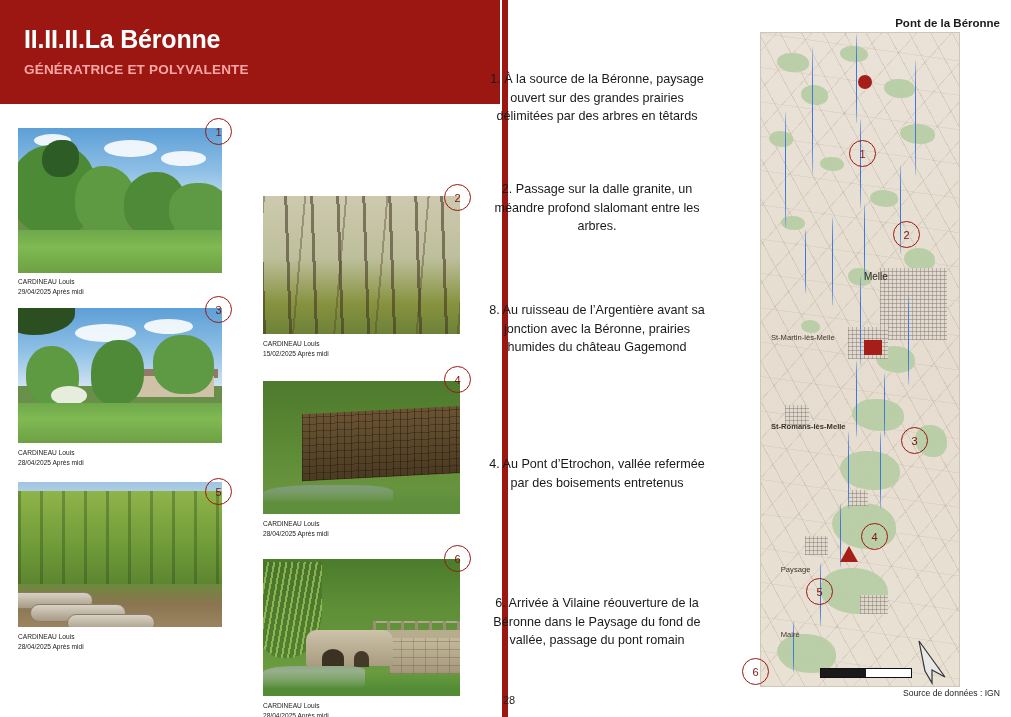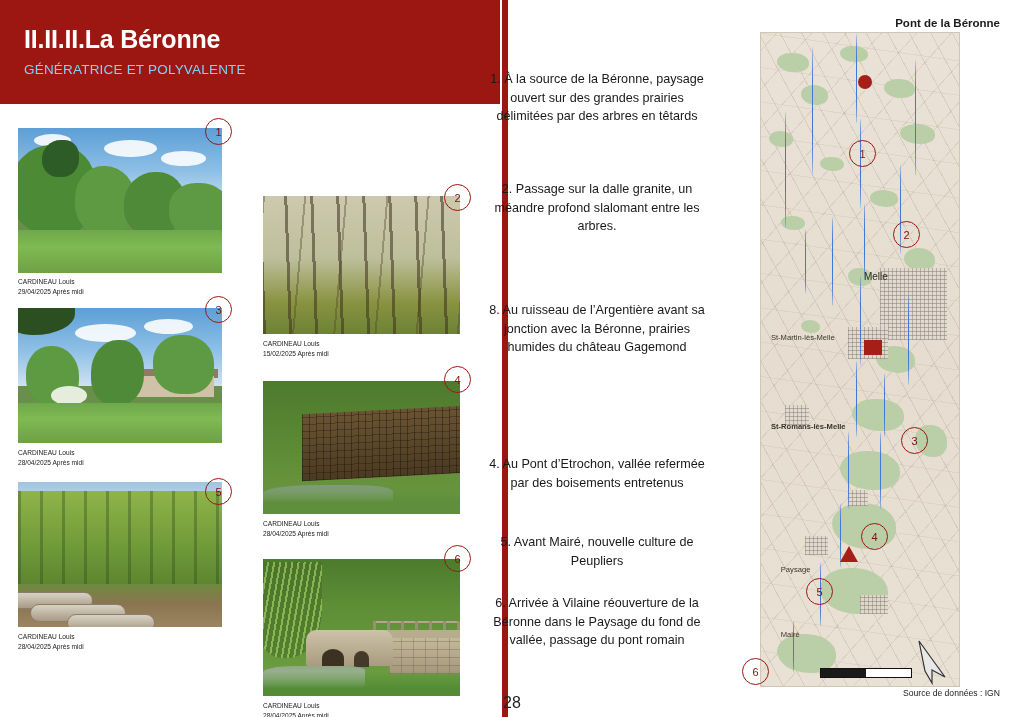--- a/index.html
+++ b/index.html
@@ -36,22 +36,22 @@
     font-weight: bold;
     color: #ffffff;
     letter-spacing: -0.2px;
     white-space: nowrap;
   }
   .header-subtitle {
     position: absolute;
     left: 24px;
     top: 62px;
     font-size: 13.5px;
-    font-weight: normal;
-    color: #7dd3fc;
+    font-weight: bold;
+    color: #fca5a5;
     letter-spacing: 0.2px;
     white-space: nowrap;
   }
 
   
   .vrule {
     position: absolute;
     left: 502px;
     top: 0;
     width: 6px;
@@ -195,21 +195,21 @@
     width: 226px;
     text-align: center;
     font-size: 12.6px;
     line-height: 1.48;
     color: #1a1a1a;
   }
   .page-number {
     position: absolute;
     left: 503px;
     top: 694px;
-    font-size: 16px;
+    font-size: 11px;
     color: #222;
   }
 
   
   .map-title {
     position: absolute;
     left: 760px;
     top: 17px;
     width: 240px;
     text-align: right;
@@ -390,21 +390,20 @@
       <span class="cap-line">28/04/2025 Après midi</span>
     </div>
   </div>
   <div class="badge" style="left:444px; top:545px;">6</div>
 
   <div class="text-col">
     <div class="desc" style="top:70px;">1.  À la source de la Béronne, paysage ouvert sur des grandes prairies délimitées par des arbres en têtards</div>
     <div class="desc" style="top:180px;">2. Passage sur la dalle granite, un méandre profond slalomant entre les arbres.</div>
     <div class="desc" style="top:301px;">8. Au ruisseau de l’Argentière avant sa jonction avec la Béronne, prairies humides du château Gagemond</div>
     <div class="desc" style="top:455px;">4. Au Pont d’Etrochon, vallée refermée par des boisements entretenus</div>
-    <div class="desc" style="top:533px;">5. Avant Mairé, nouvelle culture de Peupliers</div>
     <div class="desc" style="top:594px;">6. Arrivée à Vilaine réouverture de la Béronne dans le Paysage du fond de vallée, passage du pont romain</div>
   </div>
 
   <div class="page-number">28</div>
 
   <div class="map-title">Pont de la Béronne</div>
 
   <div class="map-frame">
     <div class="map-base"></div>
 

